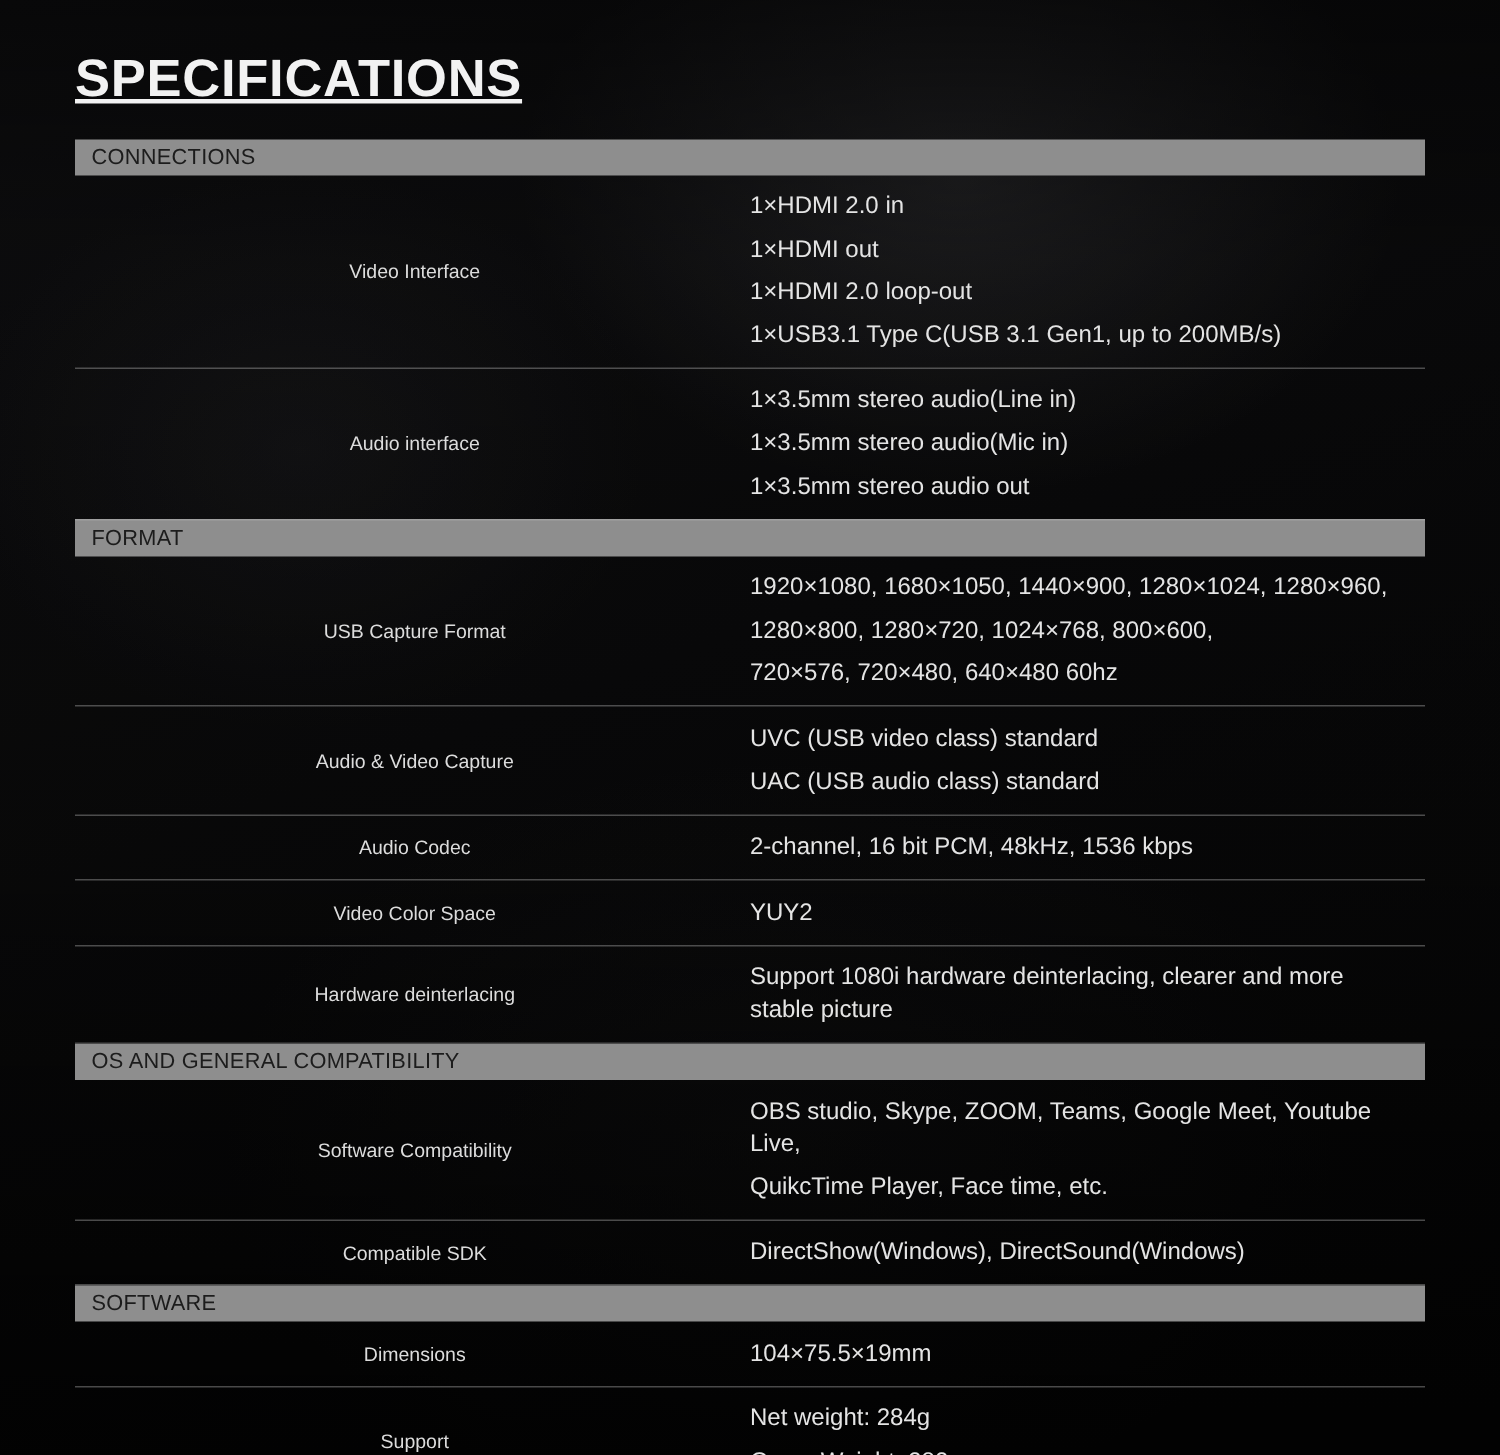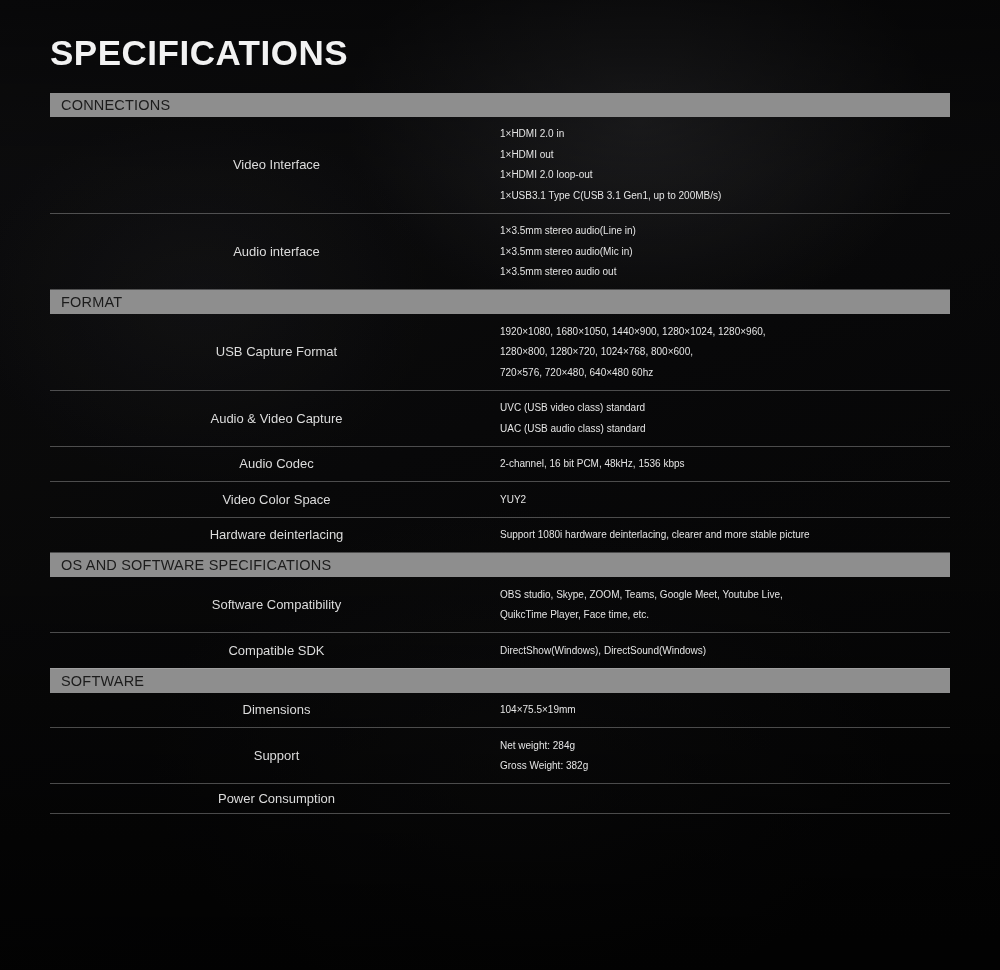--- a/index.html
+++ b/index.html
@@ -36,20 +36,21 @@
     z-index: 2;
     padding: 30px 50px 0 50px;
   }
   .page-title {
     font-size: 35px;
     font-weight: bold;
     letter-spacing: 0.5px;
     color: #f2f2f2;
     margin: 4px 0 20px 0;
     line-height: 1.1;
+    text-decoration: underline;
   }
   table.spec {
     width: 900px;
     border-collapse: collapse;
     table-layout: fixed;
   }
   tr.section-row td {
     background: #8e8e8e;
     color: #1c1c1c;
     font-size: 14.5px;
@@ -61,21 +62,21 @@
   td.label {
     width: 335px;
     font-size: 13px;
     color: #dcdcdc;
     padding: 7px 8px 7px 11px;
     vertical-align: middle;
     border-bottom: 1px solid rgba(190,190,190,0.38);
     text-align: center;
   }
   td.value {
-    font-size: 10px;
+    font-size: 16px;
     color: #e4e4e4;
     padding: 7px 8px 7px 0;
     vertical-align: middle;
     border-bottom: 1px solid rgba(190,190,190,0.38);
   }
   td.value .line {
     padding: 3.5px 0;
     line-height: 1.35;
   }
   tr.section-row + tr td.label, tr.section-row + tr td.value { border-top: none; }
@@ -138,21 +139,21 @@
               <div class="line">YUY2</div>
             </td>
           </tr>
           <tr>
             <td class="label">Hardware deinterlacing</td>
             <td class="value">
               <div class="line">Support 1080i hardware deinterlacing, clearer and more stable picture</div>
             </td>
           </tr>
           <tr class="section-row">
-            <td colspan="2">OS AND SOFTWARE SPECIFICATIONS</td>
+            <td colspan="2">OS AND GENERAL COMPATIBILITY</td>
           </tr>
           <tr>
             <td class="label">Software Compatibility</td>
             <td class="value">
               <div class="line">OBS studio, Skype, ZOOM, Teams, Google Meet, Youtube Live,</div>
               <div class="line">QuikcTime Player, Face time, etc.</div>
             </td>
           </tr>
           <tr>
             <td class="label">Compatible SDK</td>

